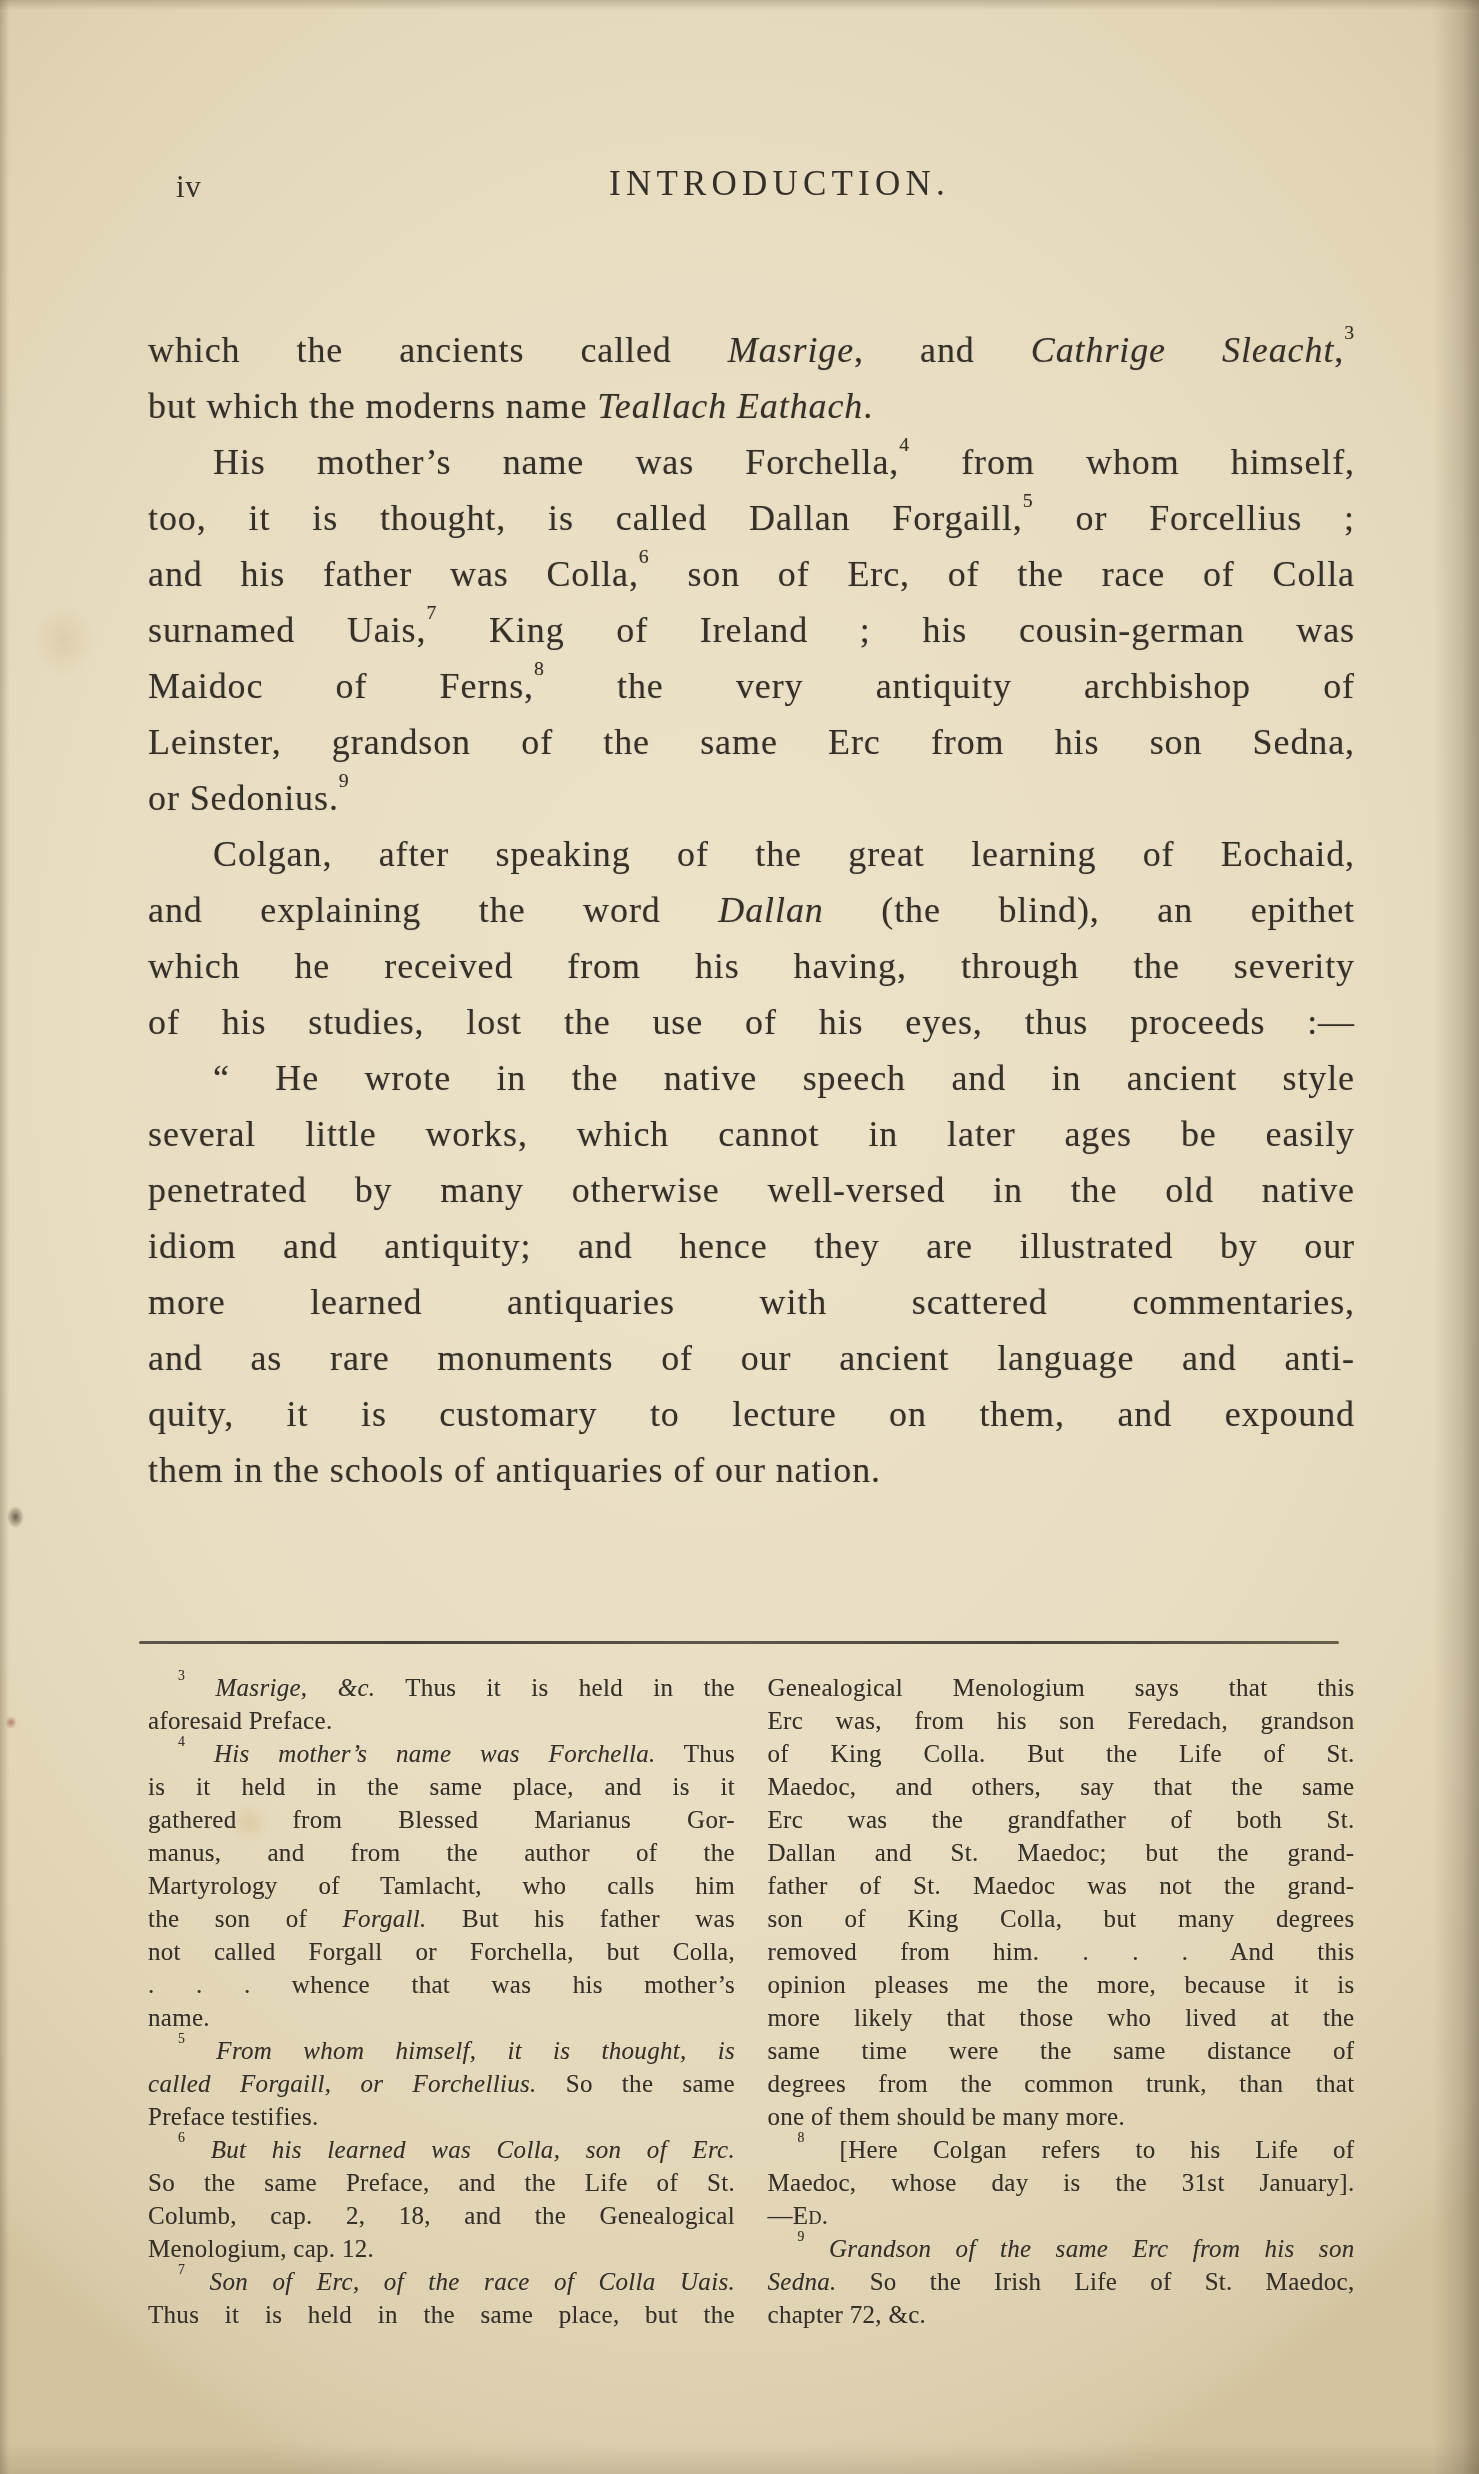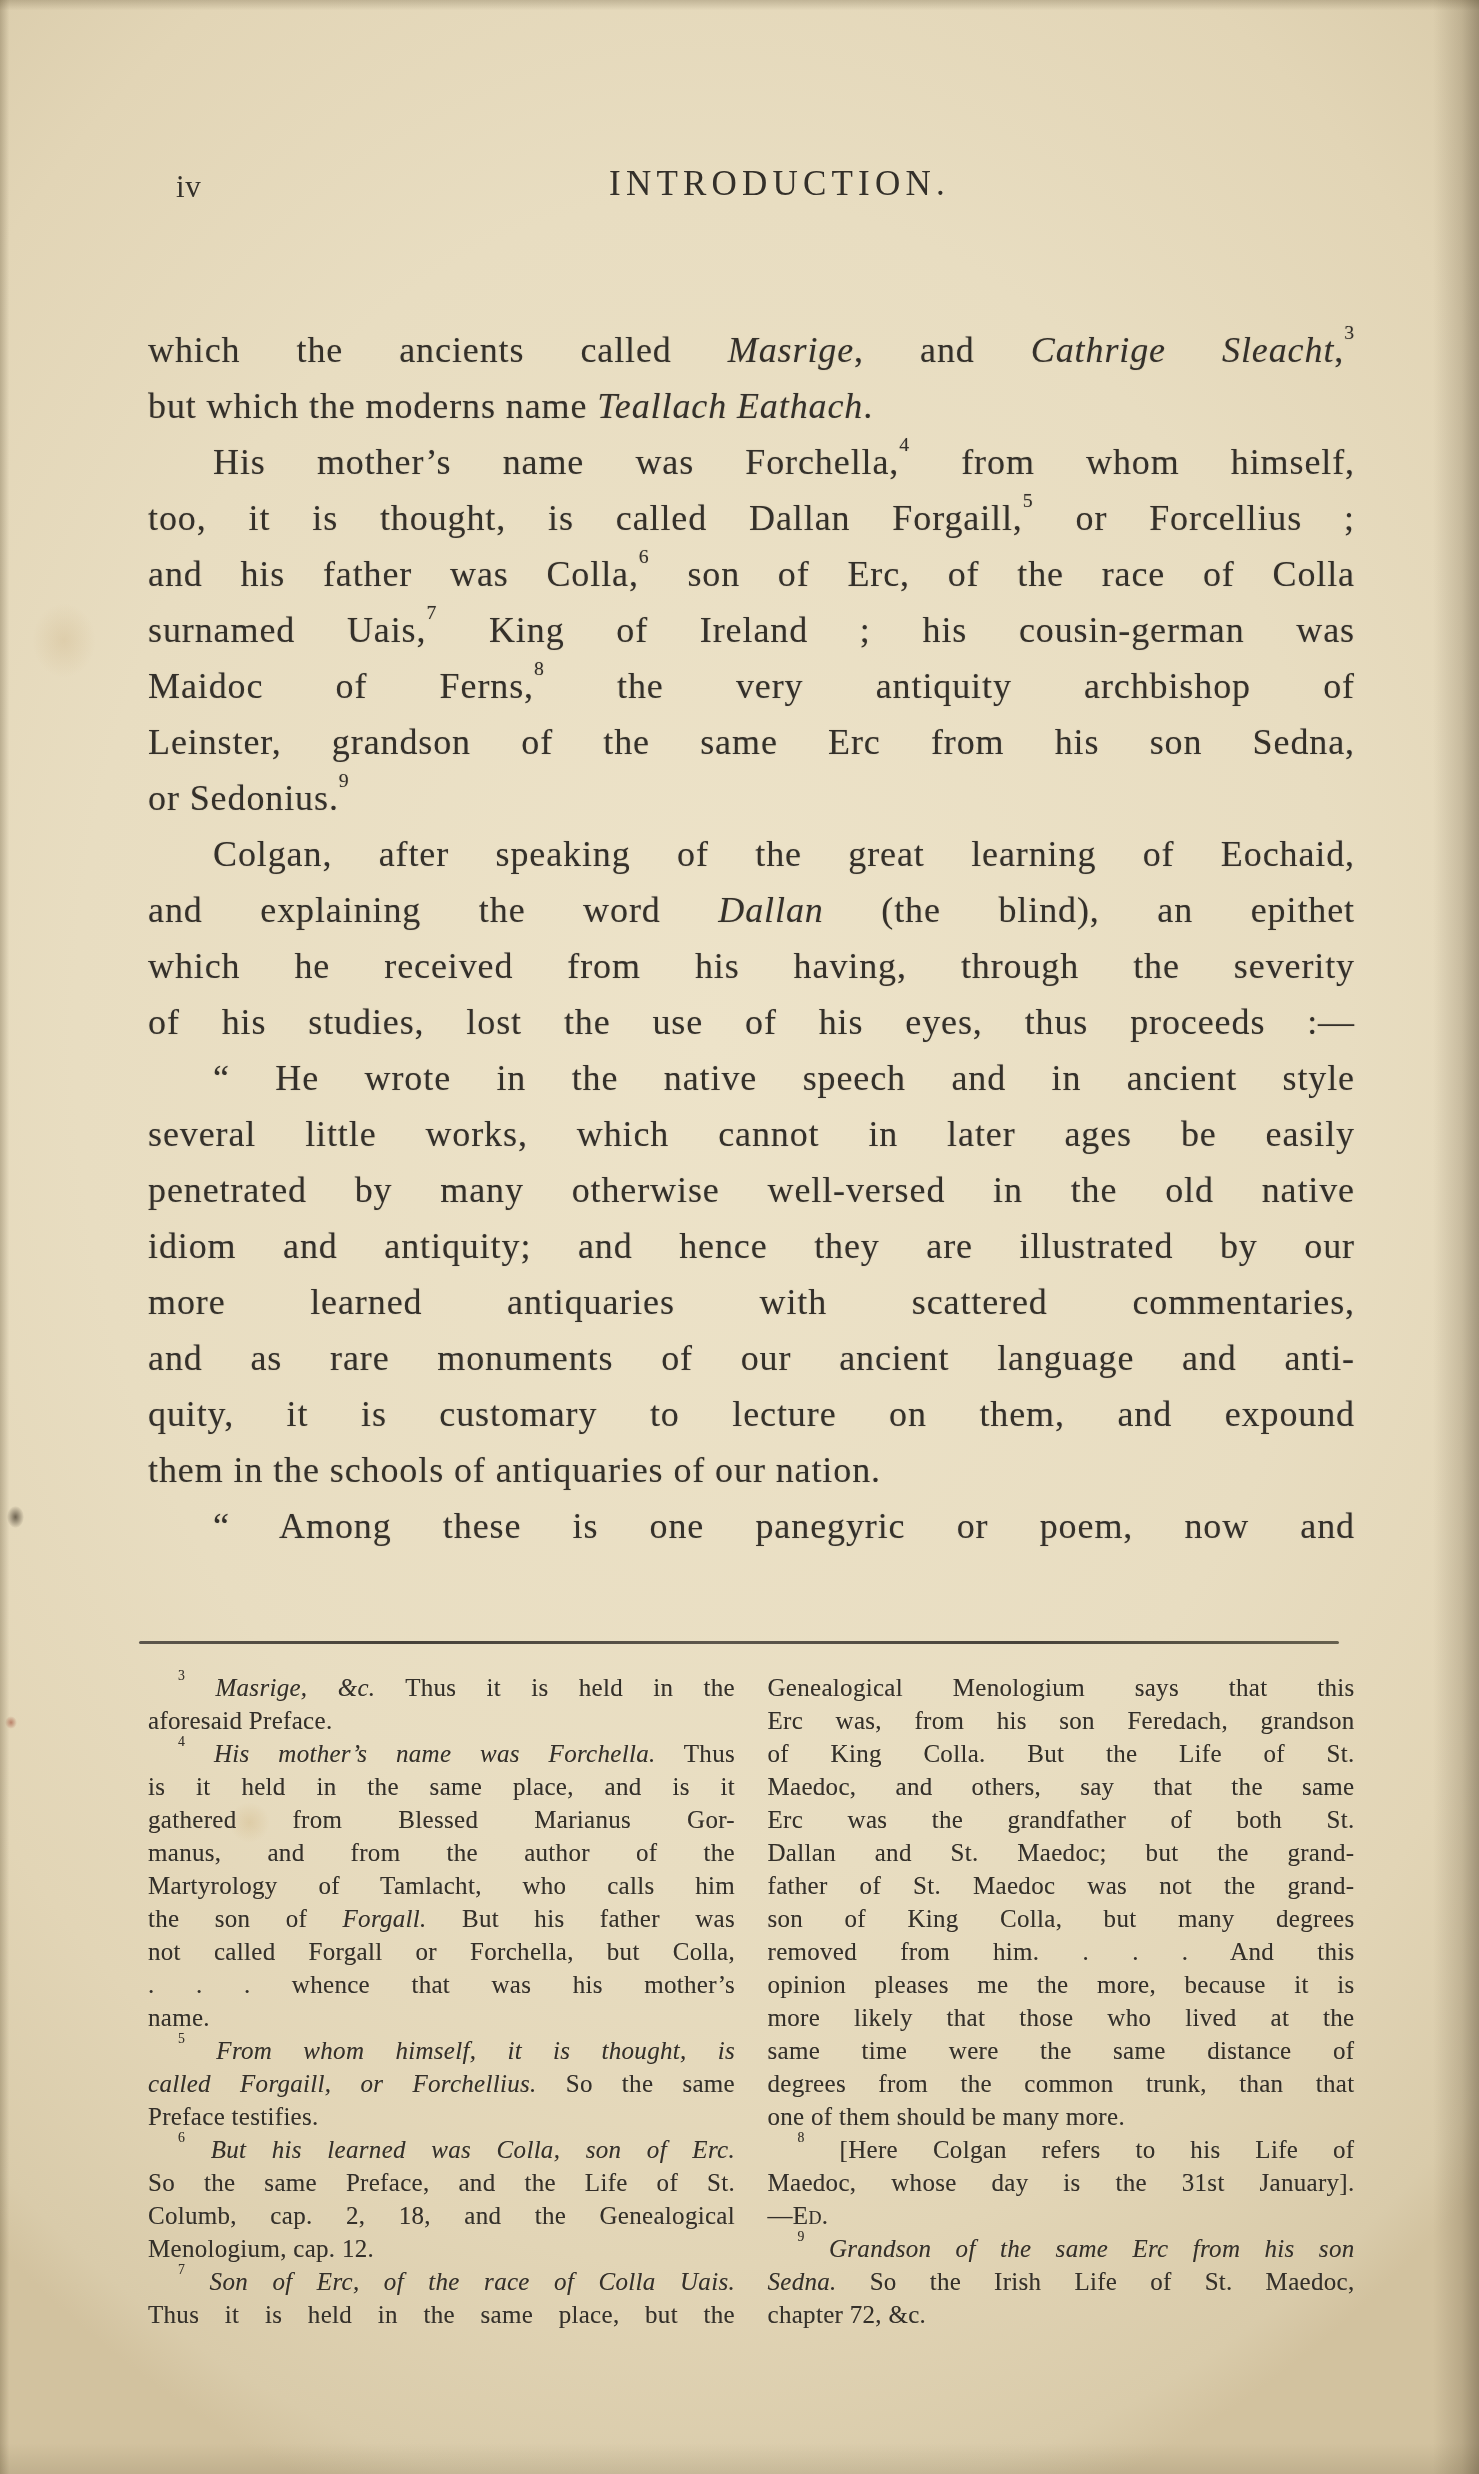--- a/index.html
+++ b/index.html
@@ -89,21 +89,20 @@
       <div class="tline just"><span>which he received from his having, through the severity</span></div>
       <div class="tline just"><span>of his studies, lost the use of his eyes, thus proceeds :—</span></div>
       <div class="tline ind just"><span>“ He wrote in the native speech and in ancient style</span></div>
       <div class="tline just"><span>several little works, which cannot in later ages be easily</span></div>
       <div class="tline just"><span>penetrated by many otherwise well-versed in the old native</span></div>
       <div class="tline just"><span>idiom and antiquity; and hence they are illustrated by our</span></div>
       <div class="tline just"><span>more learned antiquaries with scattered commentaries,</span></div>
       <div class="tline just"><span>and as rare monuments of our ancient language and anti-</span></div>
       <div class="tline just"><span>quity, it is customary to lecture on them, and expound</span></div>
       <div class="tline"><span>them in the schools of antiquaries of our nation.</span></div>
-      <div class="tline ind just"><span>“ Among these is one panegyric or poem, now and</span></div>
     </div>
 
   <div class="fn-rule"></div>
 
   <div class="footnotes">
     <div class="fn-col">
         <div class="tline ind just"><sup>3</sup><span> </span><i>Masrige, &amp;c.</i><span> Thus it is held in the</span></div>
         <div class="tline"><span>aforesaid Preface.</span></div>
         <div class="tline ind just"><sup>4</sup><span> </span><i>His mother’s name was Forchella.</i><span> Thus</span></div>
         <div class="tline just"><span>is it held in the same place, and is it</span></div>

